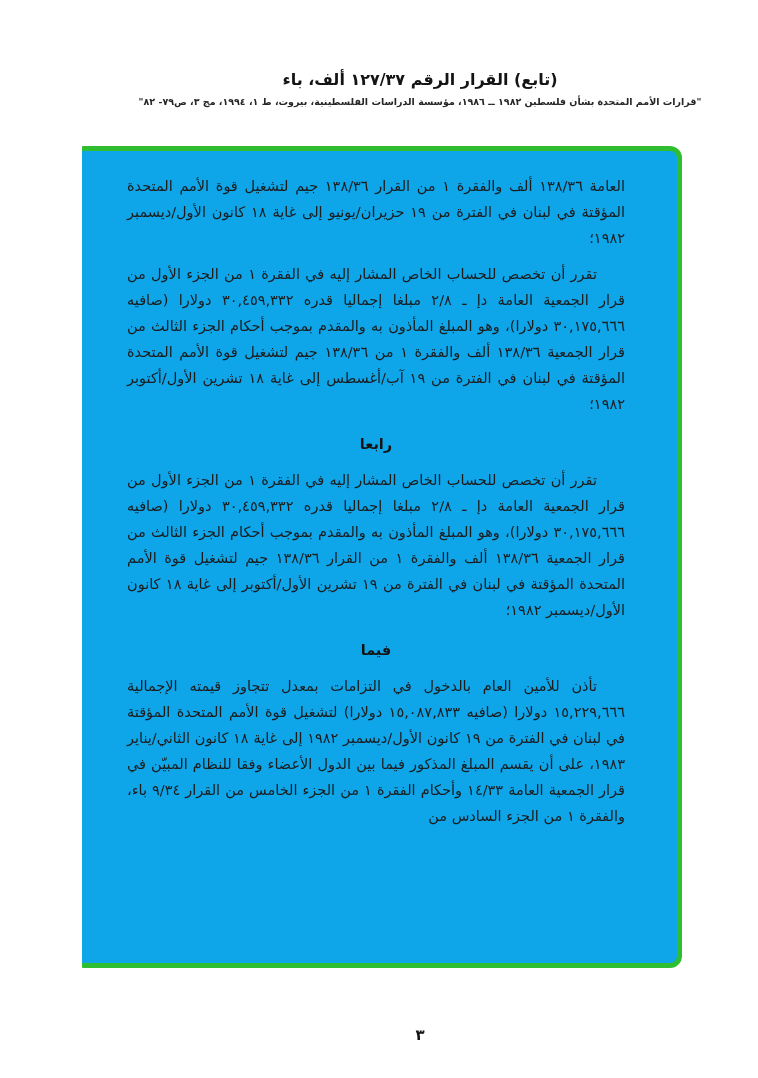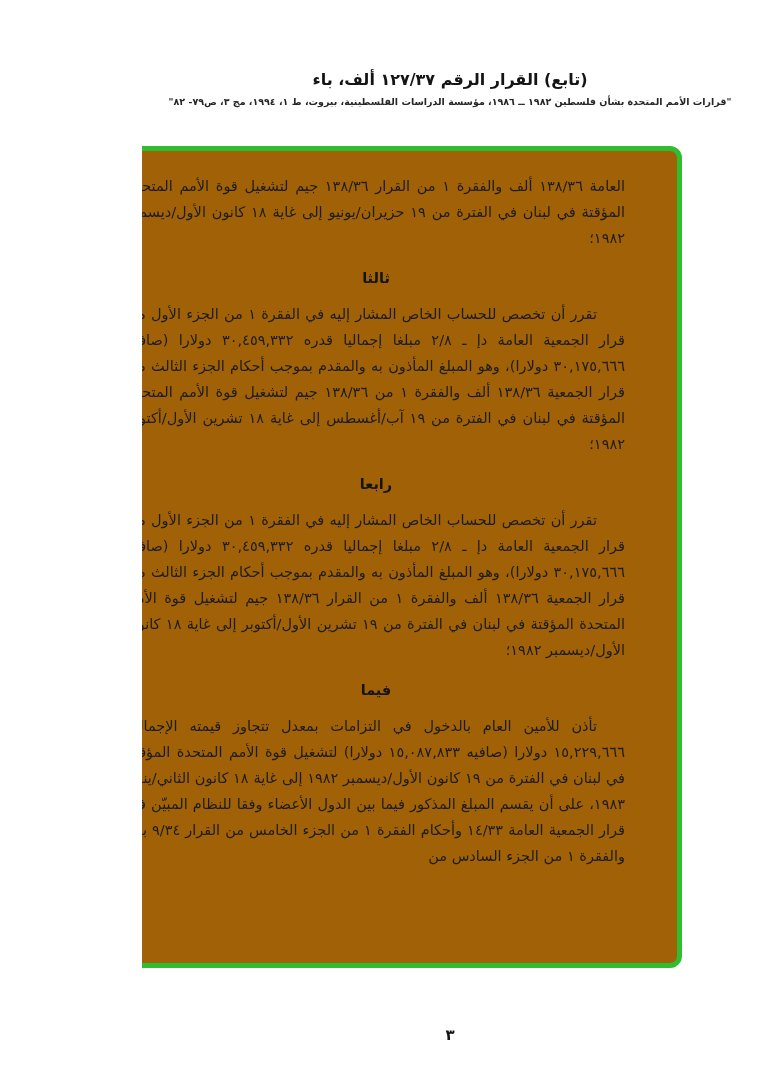--- a/index.html
+++ b/index.html
@@ -5,21 +5,21 @@
   * { box-sizing: border-box; }
   html, body { margin: 0; padding: 0; }
   body {
     width: 758px;
     height: 1078px;
     background: #ffffff;
     font-family: "DejaVu Sans", sans-serif;
   }
   .page {
     position: relative;
-    width: 616px;
+    width: 676px;
     height: 1078px;
     background: #ffffff;
     overflow: hidden;
     direction: rtl;
   }
   .header {
     position: absolute;
     top: 70px;
     right: 0;
     left: 0;
@@ -38,21 +38,21 @@
   }
   .frame {
     position: absolute;
     top: 146px;
     right: 76px;
     width: 610px;
     height: 822px;
     border: 5px solid #2fbe2f;
     border-radius: 12px;
     overflow: hidden;
-    background: #a16207;
+    background: #0ea5e9;
   }
   .text-col {
     position: absolute;
     top: 22px;
     right: 52px;
     width: 498px;
     font-size: 14.5px;
     line-height: 26px;
     text-align: justify;
     color: #1c1c1c;
@@ -86,21 +86,20 @@
     <div class="doc-title">(تابع) القرار الرقم ١٢٧/٣٧ ألف، باء</div>
     <div class="doc-subtitle">"قرارات الأمم المتحدة بشأن فلسطين ١٩٨٢ ــ ١٩٨٦، مؤسسة الدراسات الفلسطينية، بيروت، ط ١، ١٩٩٤، مج ٣، ص٧٩- ٨٢"</div>
   </div>
 
   <div class="frame" style="border-color: rgb(47, 190, 47);">
     <div class="text-col">
 
       <p class="para">العامة ١٣٨/٣٦ ألف والفقرة ١ من القرار ١٣٨/٣٦ جيم لتشغيل قوة الأمم المتحدة المؤقتة في لبنان في الفترة من ١٩ حزيران/يونيو إلى غاية ١٨ كانون الأول/ديسمبر ١٩٨٢؛</p>
 
       <div>
-        <div class="sec-heading">ثالثا</div>
         <p class="para indented">تقرر أن تخصص للحساب الخاص المشار إليه في الفقرة ١ من الجزء الأول من قرار الجمعية العامة دإ ـ ٢/٨ مبلغا إجماليا قدره ٣٠,٤٥٩,٣٣٢ دولارا (صافيه ٣٠,١٧٥,٦٦٦ دولارا)، وهو المبلغ المأذون به والمقدم بموجب أحكام الجزء الثالث من قرار الجمعية ١٣٨/٣٦ ألف والفقرة ١ من ١٣٨/٣٦ جيم لتشغيل قوة الأمم المتحدة المؤقتة في لبنان في الفترة من ١٩ آب/أغسطس إلى غاية ١٨ تشرين الأول/أكتوبر ١٩٨٢؛</p>
       </div>
 
       <div>
         <div class="sec-heading">رابعا</div>
         <p class="para indented">تقرر أن تخصص للحساب الخاص المشار إليه في الفقرة ١ من الجزء الأول من قرار الجمعية العامة دإ ـ ٢/٨ مبلغا إجماليا قدره ٣٠,٤٥٩,٣٣٢ دولارا (صافيه ٣٠,١٧٥,٦٦٦ دولارا)، وهو المبلغ المأذون به والمقدم بموجب أحكام الجزء الثالث من قرار الجمعية ١٣٨/٣٦ ألف والفقرة ١ من القرار ١٣٨/٣٦ جيم لتشغيل قوة الأمم المتحدة المؤقتة في لبنان في الفترة من ١٩ تشرين الأول/أكتوبر إلى غاية ١٨ كانون الأول/ديسمبر ١٩٨٢؛</p>
       </div>
 
       <div>
         <div class="sec-heading">فيما</div>

